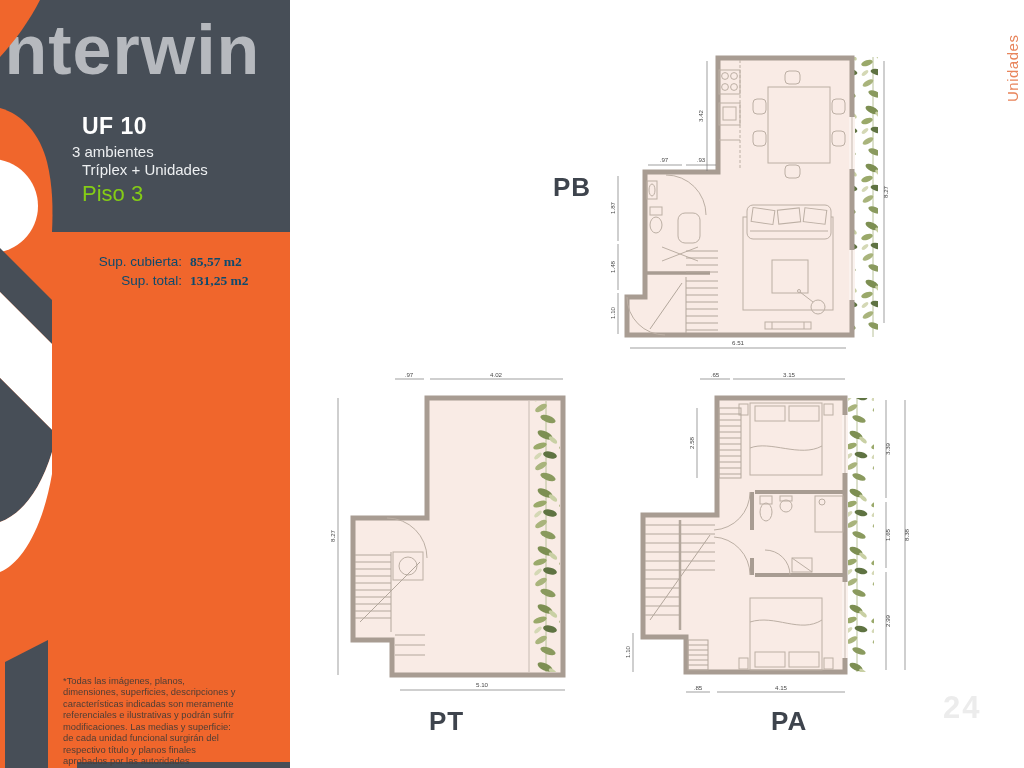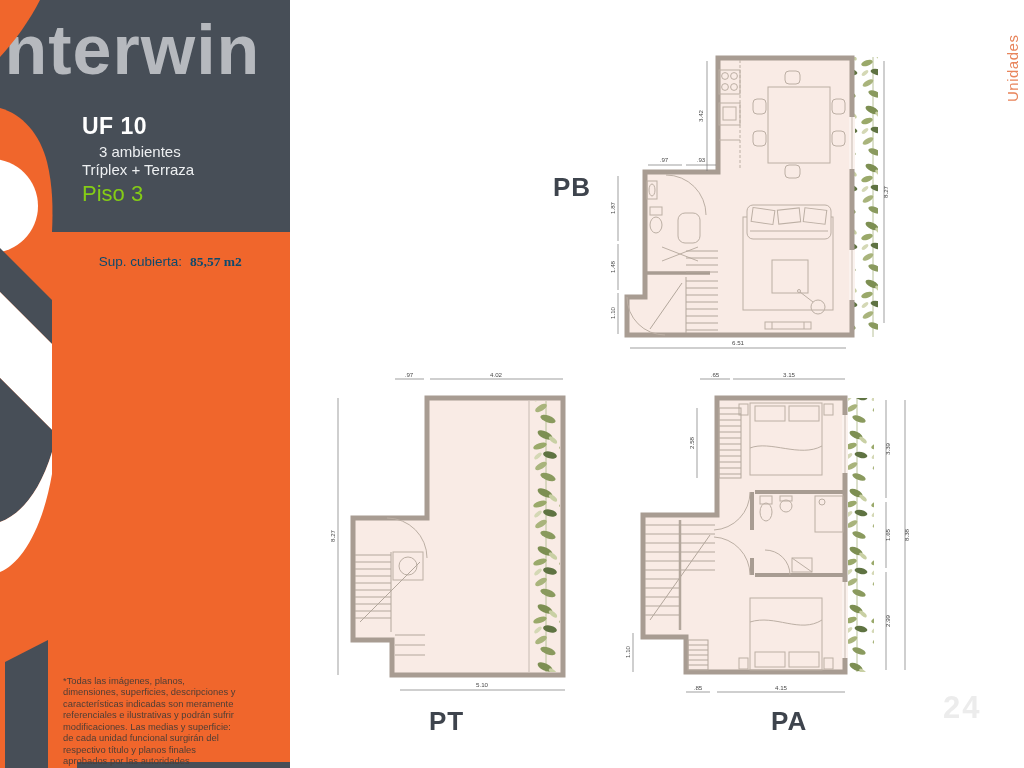--- a/index.html
+++ b/index.html
@@ -3,21 +3,21 @@
 <meta charset="utf-8">
 <style>
   html,body{margin:0;padding:0;background:#fff;}
   .stage{position:relative;width:1024px;height:768px;overflow:hidden;background:#fff;
          font-family:"Liberation Sans",sans-serif;}
   .sidebar{position:absolute;left:0;top:0;width:290px;height:768px;background:#F0662C;}
   .brand-box{position:absolute;left:0;top:0;width:290px;height:232px;background:#474E57;}
   .logo{position:absolute;left:-16px;top:10px;font-size:70px;font-weight:bold;
         letter-spacing:1px;color:#B6B9BE;white-space:nowrap;}
   .unit-code{position:absolute;left:82px;top:113px;font-size:23px;font-weight:bold;color:#fff;letter-spacing:.5px;text-align:right;}
-  .unit-rooms{position:absolute;left:99px;top:143px;font-size:15px;color:#EDEFF1;}
+  .unit-rooms{position:absolute;left:72px;top:143px;font-size:15px;color:#EDEFF1;}
   .unit-type{position:absolute;left:82px;top:161px;font-size:15px;color:#EDEFF1;}
   .unit-floor{position:absolute;left:82px;top:181px;font-size:22px;color:#84cc16;}
   .left-art{position:absolute;left:0;top:0;width:290px;height:768px;pointer-events:none;}
   .sup-block{position:absolute;left:58px;top:253px;width:200px;color:#0c4a6e;font-size:13.5px;}
   .sup-row{display:flex;line-height:18.5px;}
   .sup-label{flex:0 0 124px;text-align:right;}
   .sup-value{margin-left:8px;font-weight:bold;font-family:Liberation Serif, serif;}
   .disclaimer{position:absolute;left:63px;top:675px;width:176px;font-size:9.4px;
               line-height:1.22;color:#4E3E36;}
   .plan{position:absolute;}
@@ -35,40 +35,44 @@
 <body>
 
 <div class="stage">
 
   <div class="sidebar"></div>
 
   <div class="brand-box">
     <div class="logo">interwin</div>
     <div class="unit-code">UF 10</div>
     <div class="unit-rooms">3 ambientes</div>
-    <div class="unit-type">Tríplex + Terraza</div>
+    <div class="unit-type">Tríplex + Unidades</div>
     <div class="unit-floor">Piso 3</div>
   </div>
 
   <svg class="left-art" viewBox="0 0 290 768">
     <path d="M0,0 L40,0 C30,20 14,42 0,57 Z" fill="#F0662C"></path>
     <path d="M0,108 C22,114 40,134 47,162 C53,186 53,210 52,232 L0,232 Z" fill="#F0662C"></path>
     <circle cx="-9" cy="206" r="47" fill="#ffffff"></circle>
     <path d="M0,248 L52,300 L52,344 L0,292 Z" fill="#474E57"></path>
     <path d="M0,292 L52,344 L52,430 L0,378 Z" fill="#ffffff"></path>
     <path d="M0,378 L52,430 L52,452 C40,492 20,515 0,522 Z" fill="#474E57"></path>
     <path d="M0,522 C20,515 40,492 52,452 L52,474 C42,532 20,564 0,572 Z" fill="#ffffff"></path>
     <path d="M5,662 L48,640 L48,768 L5,768 Z" fill="#474E57"></path>
     <rect x="77" y="762" width="213" height="6" fill="#474E57"></rect>
   </svg>
 
   <div class="sup-block">
     <div class="sup-row">
       <span class="sup-label">Sup. cubierta:</span>
       <span class="sup-value">85,57 m2</span>
+    </div>
+    <div class="sup-row">
+      <span class="sup-label">Sup. total:</span>
+      <span class="sup-value">131,25 m2</span>
     </div>
   </div>
 
   <div class="disclaimer">*Todas las imágenes, planos, dimensiones, superficies, descripciones y características indicadas son meramente referenciales e ilustrativas y podrán sufrir modificaciones. Las medias y superficie: de cada unidad funcional surgirán del respectivo título y planos finales aprobados por las autoridades competentes.</div>
 
   <svg class="plan" style="left:600px;top:45px;width:300px;height:310px" viewBox="0 0 300 310">
     <defs>
       <pattern id="pb-pl" width="26" height="58" patternUnits="userSpaceOnUse">
         <line x1="13" y1="0" x2="13" y2="58" stroke="#B9C29A" stroke-width="1"></line>
         <ellipse cx="12" cy="7" rx="7" ry="3.2" fill="#7D8F52" transform="rotate(25 12 7)"></ellipse>

